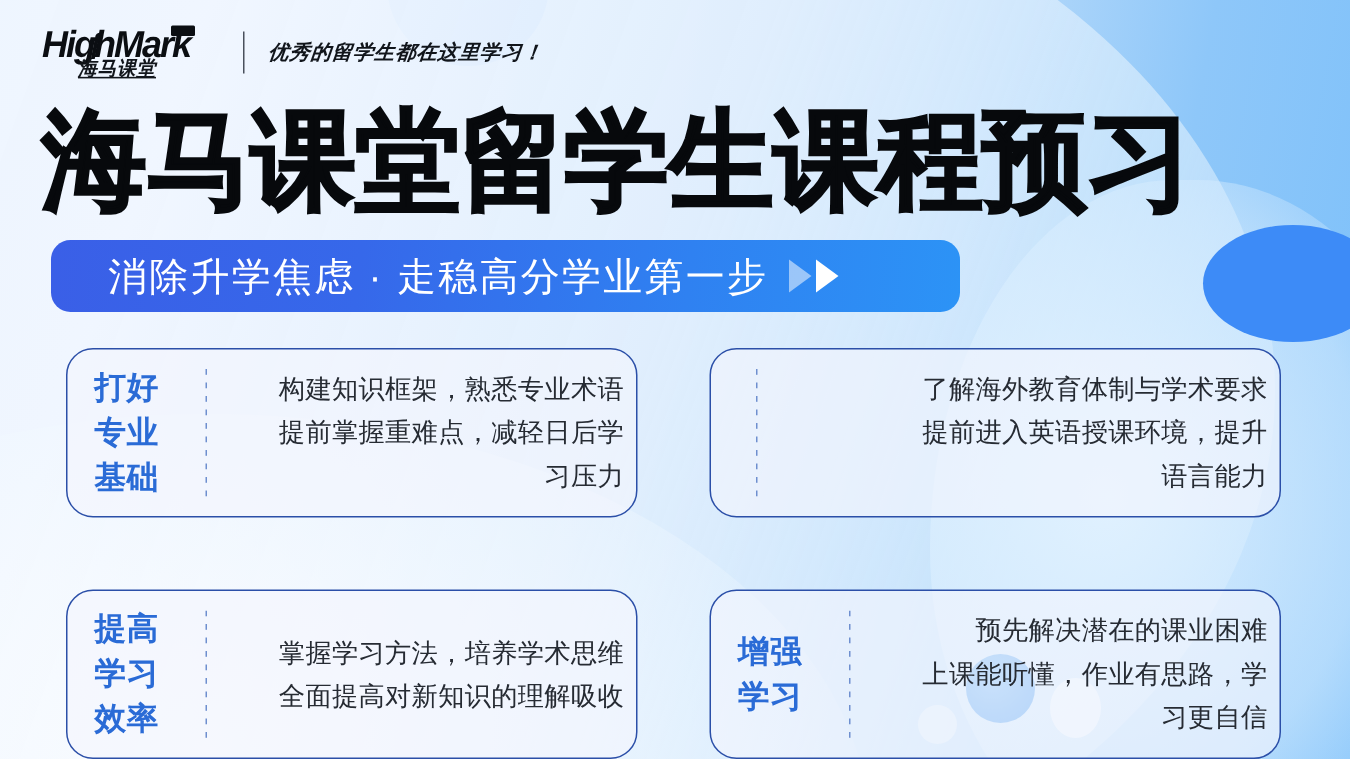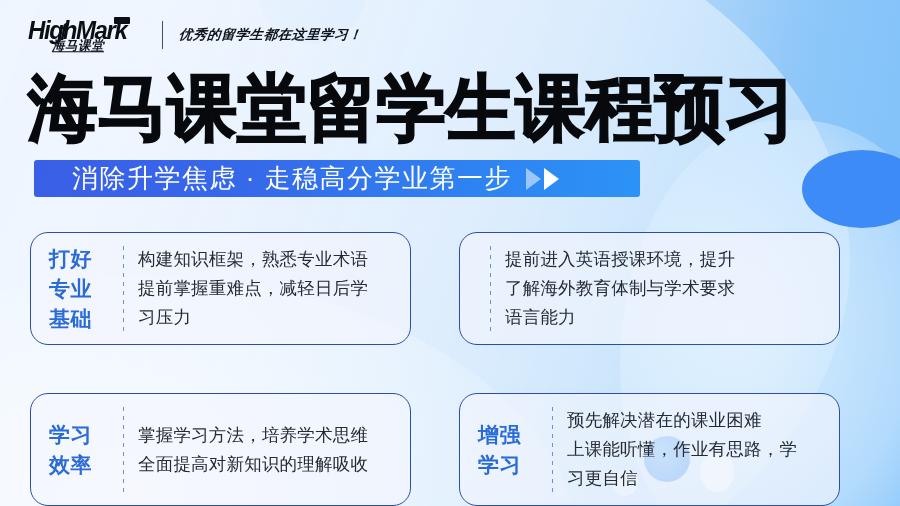--- a/index.html
+++ b/index.html
@@ -175,22 +175,22 @@
     letter-spacing:0px;
     white-space:nowrap;
     transform:scaleX(1.04) scaleY(1.08);
     transform-origin:left top;
     -webkit-text-stroke:1.6px #07090c;
   }
 
   
   .subtitle-bar {
     position:absolute; left:34px; top:160px;
-    width:606px; height:37px;
-    border-radius:3px;
+    width:606px; height:48px;
+    border-radius:13px;
     background:linear-gradient(96deg,#3a5fe7 0%,#3668ea 34%,#2f81f1 70%,#2c93f6 100%);
     display:flex; align-items:center;
   }
   .subtitle-text {
     margin-left:38px;
     font-size:26px;
     font-weight:normal;
     color:#ffffff;
     letter-spacing:1.5px;
     white-space:nowrap;
@@ -202,21 +202,21 @@
   .tri {
     width:0;height:0;
     border-top:11px solid transparent;
     border-bottom:11px solid transparent;
     border-left:15px solid #ffffff;
   }
   .tri.faded { border-left-color:rgba(255,255,255,.52); }
 
   
   .card-grid {
-    position:absolute; left:30px; top:232px;
+    position:absolute; left:44px; top:232px;
     width:832px;
     display:grid;
     grid-template-columns:381px 381px;
     column-gap:70px;
     row-gap:16px;
     gap:48px;
   }
   .card {
     height:113px;
     border:1.3px solid #2b4fa8;
@@ -247,20 +247,21 @@
     background-size:1px 9px;
     background-repeat:repeat-y;
   }
   .card-body {
     flex:1 1 auto;
     font-size:17.5px;
     line-height:29px;
     color:#262b33;
     letter-spacing:.2px;
     padding-right:8px;
+    text-align:right;
   }
   .card-body span { display:block; white-space:nowrap; }
 </style>
 </head>
 <body>
 
 <div id="banner">
 
   <div class="bg-base"></div>
   <div class="circle-top"></div>
@@ -305,28 +306,29 @@
       <div class="card-body">
         <span>构建知识框架，熟悉专业术语</span>
         <span>提前掌握重难点，减轻日后学</span>
         <span>习压力</span>
       </div>
     </div>
 
     <div class="card">
       <div class="card-sep"></div>
       <div class="card-body">
+        <span>了解海外教育体制与学术要求</span>
         <span>提前进入英语授课环境，提升</span>
-        <span>了解海外教育体制与学术要求</span>
         <span>语言能力</span>
       </div>
     </div>
 
     <div class="card">
       <div class="card-label">
+          <div>提高</div>
           <div>学习</div>
           <div>效率</div>
         </div>
       <div class="card-sep"></div>
       <div class="card-body">
         <span>掌握学习方法，培养学术思维</span>
         <span>全面提高对新知识的理解吸收</span>
       </div>
     </div>
 

